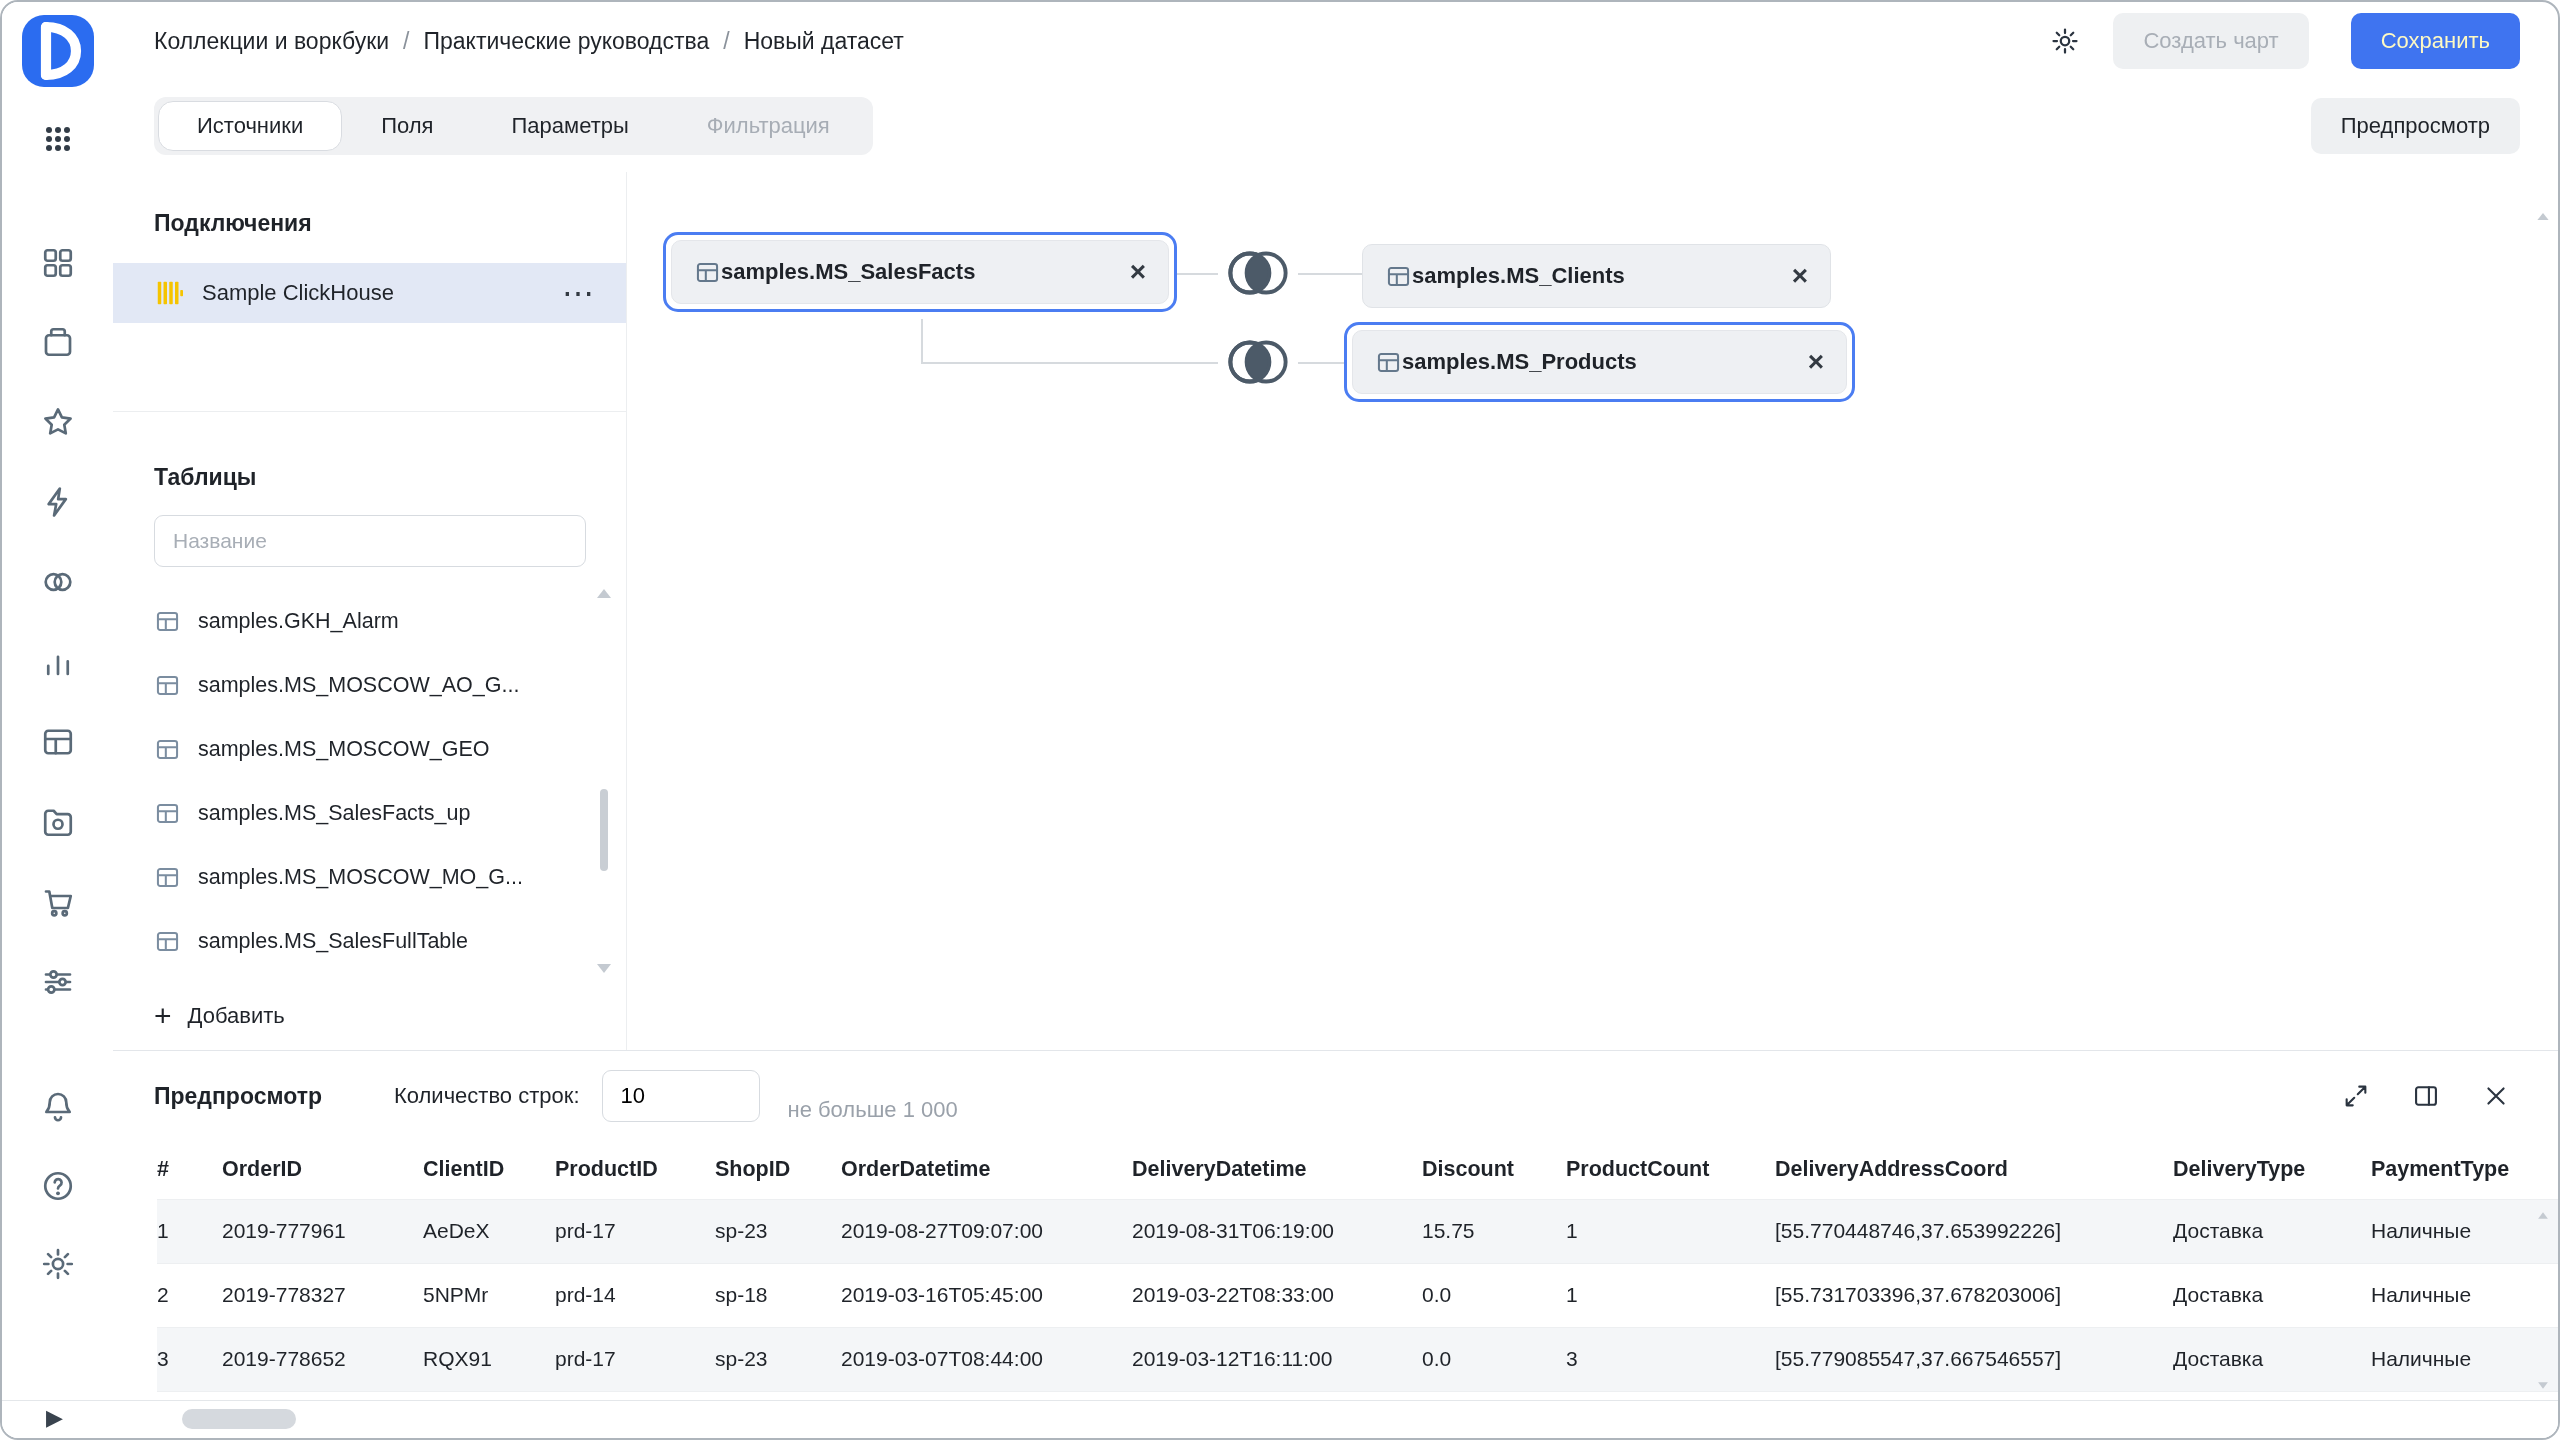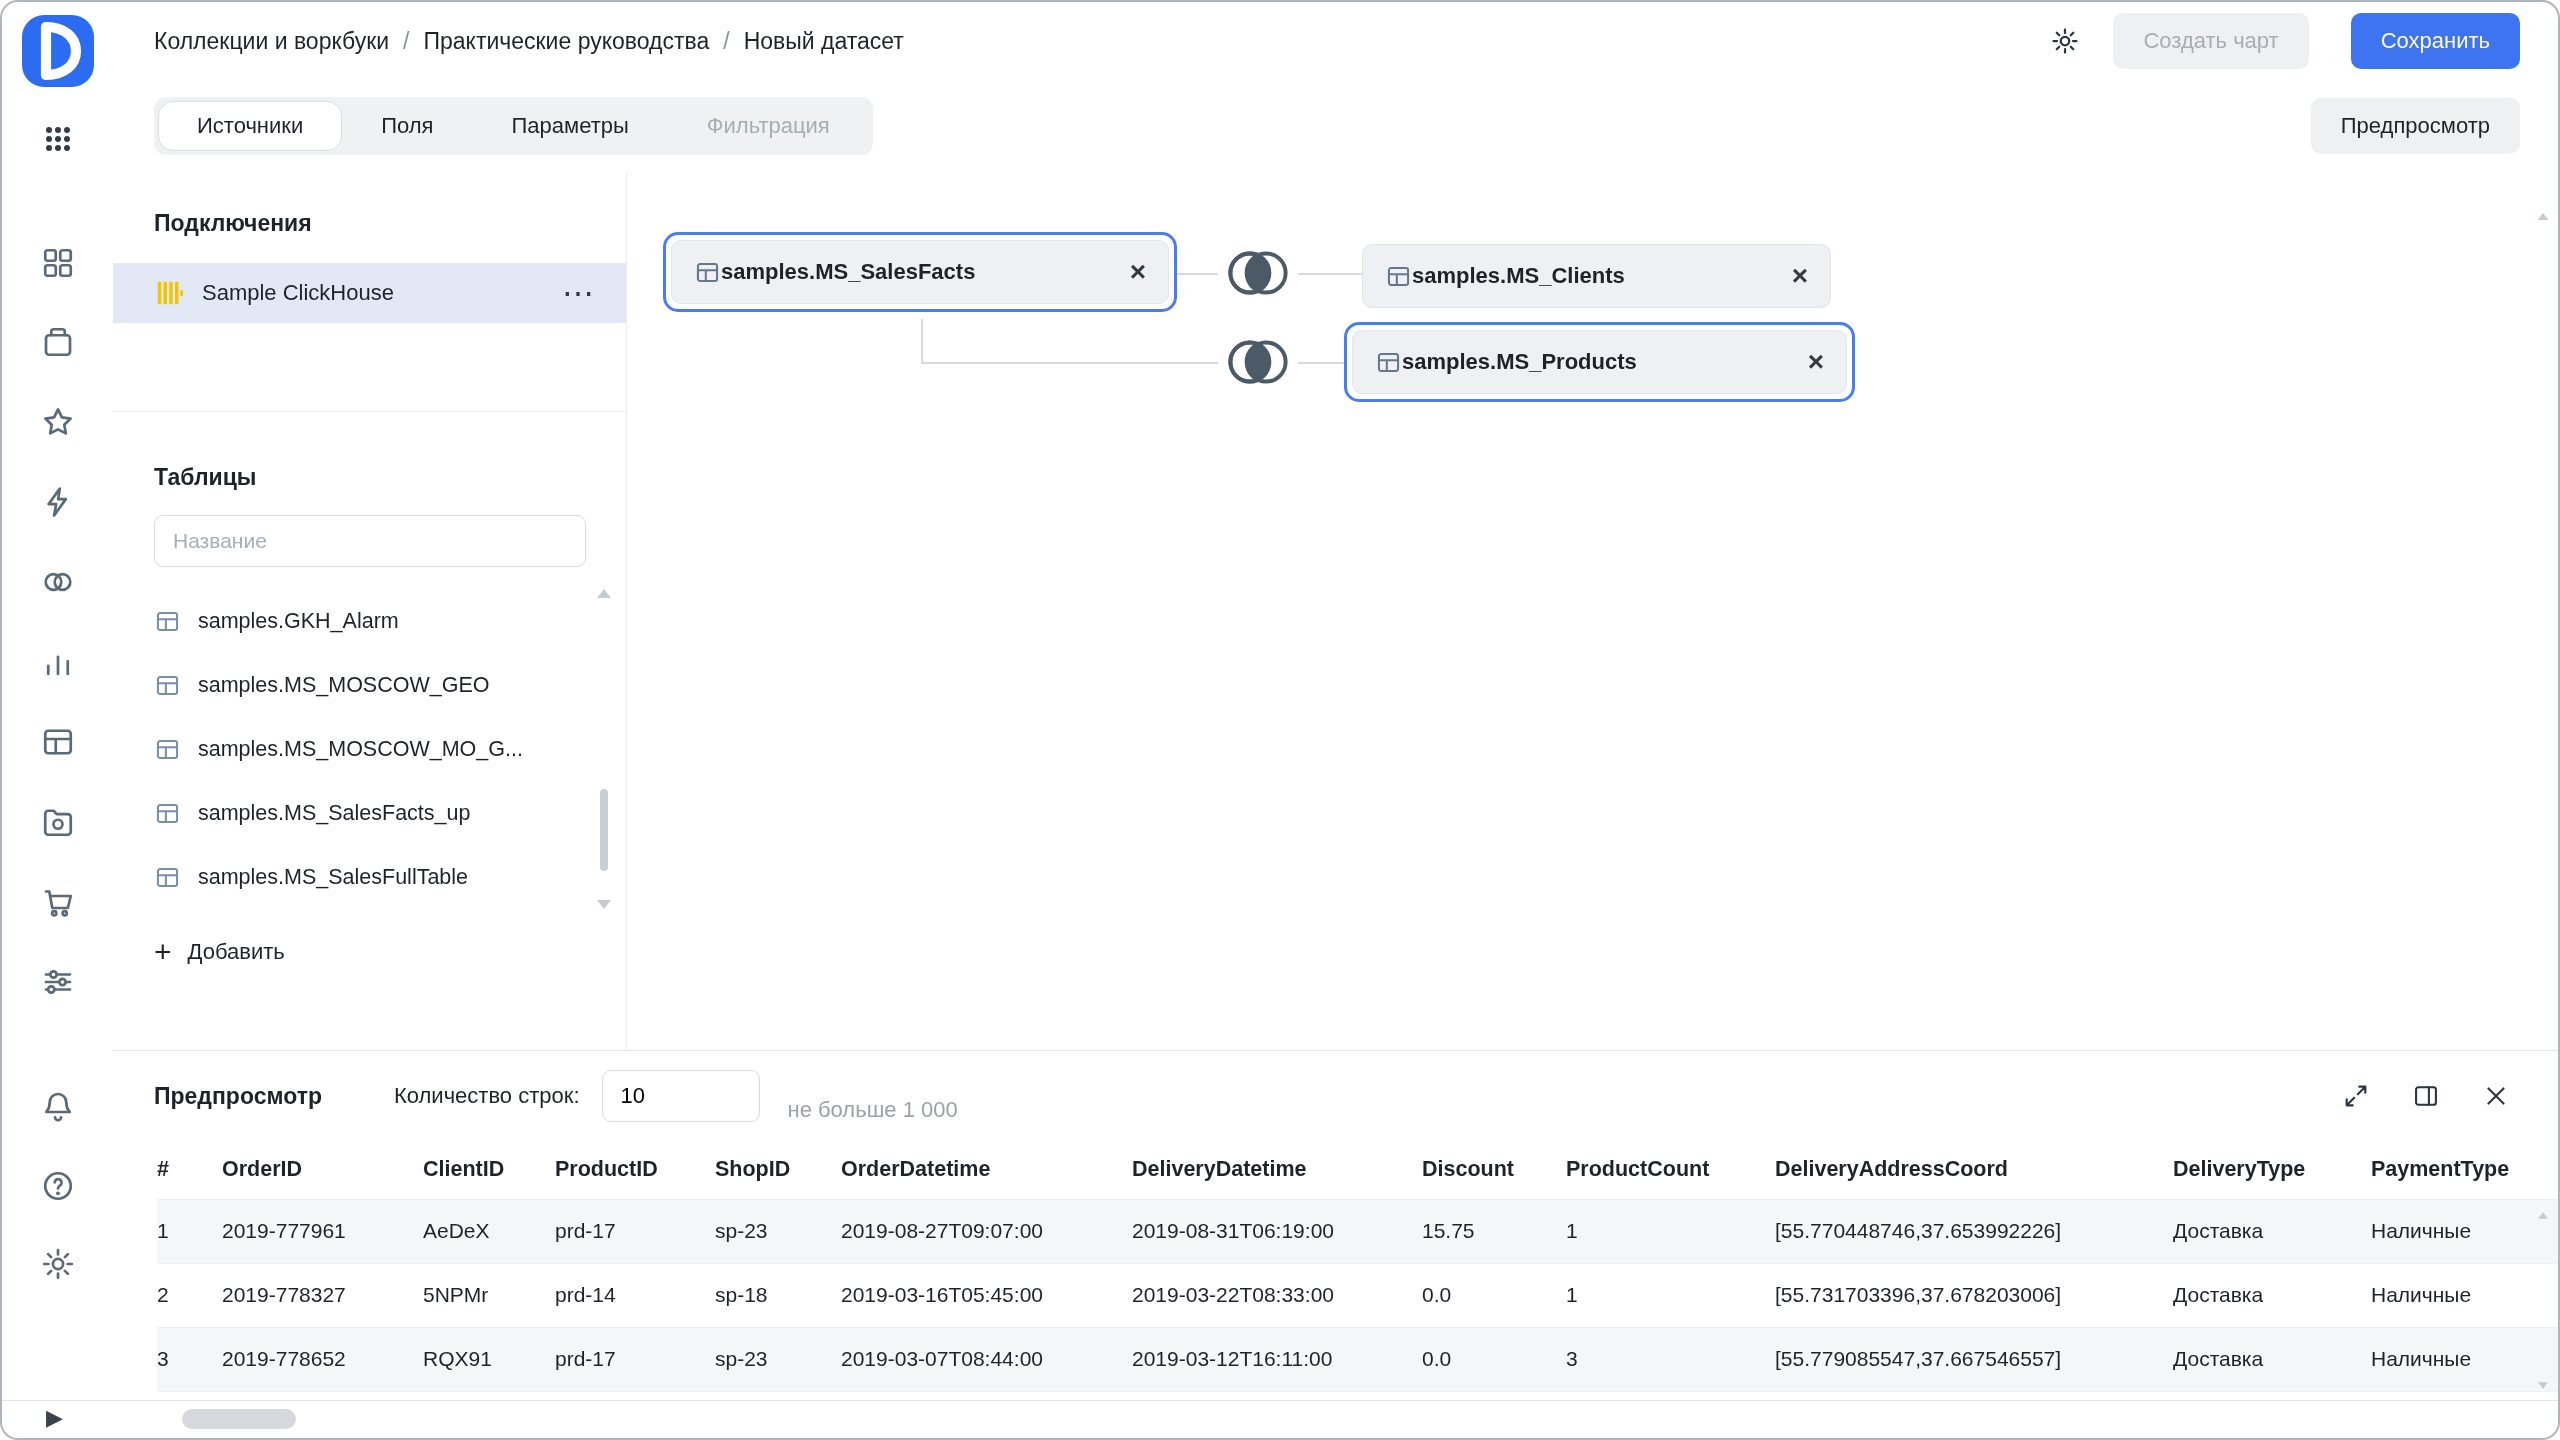--- a/index.html
+++ b/index.html
@@ -274,35 +274,42 @@
                 <rect x="3.5" y="4.5" width="17" height="15" rx="2"></rect>
                 <path d="M3.5 10h17M10.5 10v9.5"></path>
               </svg>
             <span>samples.GKH_Alarm</span>
           </div>
           <div class="tbl-item">
             <svg viewBox="0 0 24 24" class="icon-stroke" style="stroke:#7b8da0">
                 <rect x="3.5" y="4.5" width="17" height="15" rx="2"></rect>
                 <path d="M3.5 10h17M10.5 10v9.5"></path>
               </svg>
-            <span>samples.MS_MOSCOW_GEO</span>
+            <span>samples.MS_MOSCOW_AO_G...</span>
           </div>
           <div class="tbl-item">
             <svg viewBox="0 0 24 24" class="icon-stroke" style="stroke:#7b8da0">
                 <rect x="3.5" y="4.5" width="17" height="15" rx="2"></rect>
                 <path d="M3.5 10h17M10.5 10v9.5"></path>
               </svg>
-            <span>samples.MS_MOSCOW_MO_G...</span>
+            <span>samples.MS_MOSCOW_GEO</span>
           </div>
           <div class="tbl-item">
             <svg viewBox="0 0 24 24" class="icon-stroke" style="stroke:#7b8da0">
                 <rect x="3.5" y="4.5" width="17" height="15" rx="2"></rect>
                 <path d="M3.5 10h17M10.5 10v9.5"></path>
               </svg>
             <span>samples.MS_SalesFacts_up</span>
+          </div>
+          <div class="tbl-item">
+            <svg viewBox="0 0 24 24" class="icon-stroke" style="stroke:#7b8da0">
+                <rect x="3.5" y="4.5" width="17" height="15" rx="2"></rect>
+                <path d="M3.5 10h17M10.5 10v9.5"></path>
+              </svg>
+            <span>samples.MS_MOSCOW_MO_G...</span>
           </div>
           <div class="tbl-item">
             <svg viewBox="0 0 24 24" class="icon-stroke" style="stroke:#7b8da0">
                 <rect x="3.5" y="4.5" width="17" height="15" rx="2"></rect>
                 <path d="M3.5 10h17M10.5 10v9.5"></path>
               </svg>
             <span>samples.MS_SalesFullTable</span>
           </div>
           <div class="list-sbar">
             <div class="tri-up"></div>

